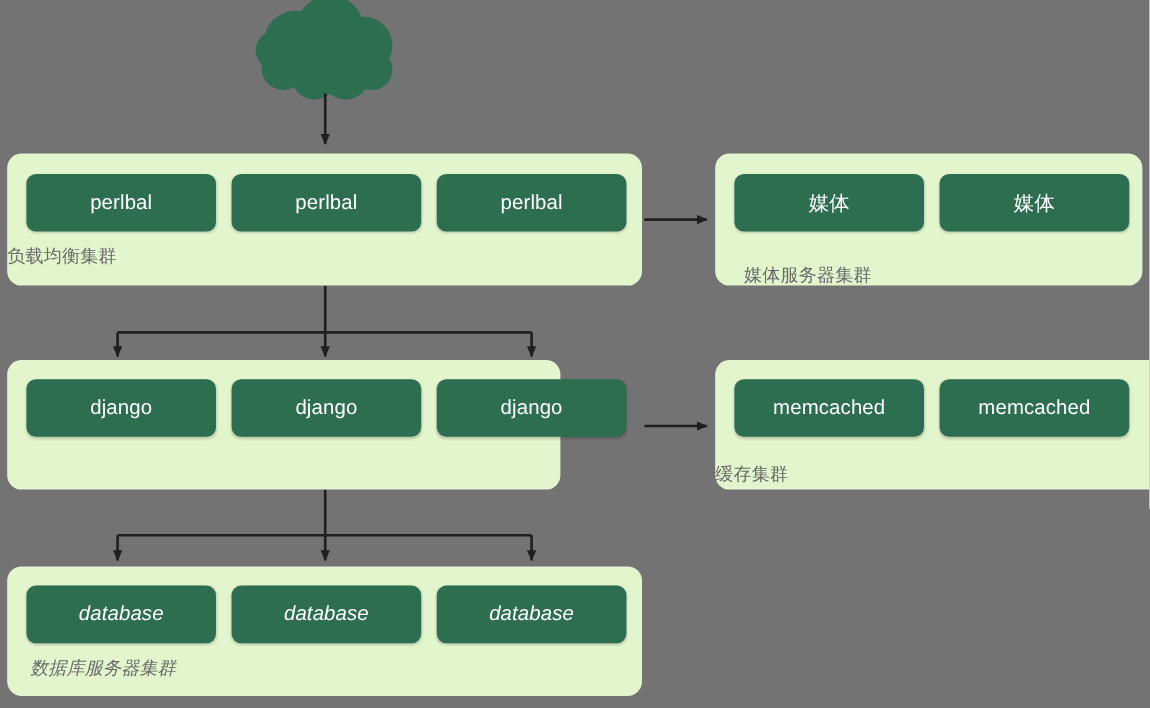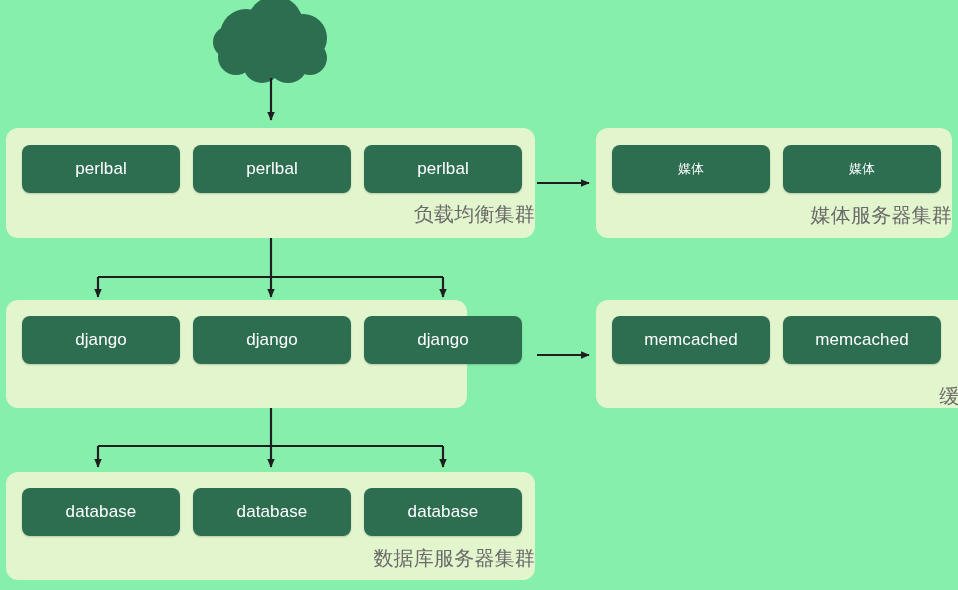--- a/index.html
+++ b/index.html
@@ -7,62 +7,62 @@
     padding: 0;
     background: #ffffff;
   }
   body {
     font-family: "Liberation Sans", "DejaVu Sans", sans-serif;
   }
   #canvas {
     position: relative;
     width: 958px;
     height: 590px;
-    background: #86efac;
+    background: #737373;
     overflow: hidden;
   }
   .svg-layer {
     position: absolute;
     left: 0;
     top: 0;
     width: 958px;
     height: 590px;
     pointer-events: none;
   }
   .cluster {
     position: absolute;
     background: #e2f5cd;
     border-radius: 12px;
     box-sizing: border-box;
   }
   .cluster-label {
     position: absolute;
     left: 0;
     right: 0;
-    text-align: right;
+    text-align: left;
     color: #6a6a6a;
-    font-size: 20px;
+    font-size: 15px;
     line-height: 18px;
     letter-spacing: 0.2px;
   }
   .node {
     position: absolute;
     background: #2d6e51;
     border-radius: 8px;
     color: #ffffff;
     font-size: 17px;
     display: flex;
     align-items: center;
     justify-content: center;
     box-sizing: border-box;
     box-shadow: 0 1px 2px rgba(0,0,0,0.18);
     letter-spacing: 0.1px;
   }
   .node.cjk {
-    font-size: 13px;
+    font-size: 17px;
   }
 </style>
 </head>
 <body>
 
 <div id="canvas">
 
   <svg class="svg-layer" viewBox="0 0 958 590" width="958" height="590" xmlns="http://www.w3.org/2000/svg">
     <defs>
       <marker id="ah" markerWidth="10" markerHeight="10" refX="8.4" refY="4" orient="auto" markerUnits="userSpaceOnUse">
@@ -112,35 +112,35 @@
   <div class="cluster" style="left:6px; top:128px; width:529px; height:110px;">
     <div class="node" style="left:16px; top:17px; width:158px; height:48px;">perlbal</div>
     <div class="node" style="left:187px; top:17px; width:158px; height:48px;">perlbal</div>
     <div class="node" style="left:358px; top:17px; width:158px; height:48px;">perlbal</div>
     <div class="cluster-label" style="top:77px;">负载均衡集群</div>
   </div>
 
   <div class="cluster" style="left:596px; top:128px; width:356px; height:110px;">
     <div class="node cjk" style="left:16px; top:17px; width:158px; height:48px;">媒体</div>
     <div class="node cjk" style="left:187px; top:17px; width:158px; height:48px;">媒体</div>
-    <div class="cluster-label" style="top:78px;">媒体服务器集群</div>
+    <div class="cluster-label" style="top:93px;margin-left:24px;">媒体服务器集群</div>
   </div>
 
   <div class="cluster" style="left:6px; top:300px; width:461px; height:108px;">
     <div class="node" style="left:16px; top:16px; width:158px; height:48px;">django</div>
     <div class="node" style="left:187px; top:16px; width:158px; height:48px;">django</div>
     <div class="node" style="left:358px; top:16px; width:158px; height:48px;">django</div>
   </div>
 
   <div class="cluster" style="left:596px; top:300px; width:424px; height:108px;">
     <div class="node" style="left:16px; top:16px; width:158px; height:48px;">memcached</div>
     <div class="node" style="left:187px; top:16px; width:158px; height:48px;">memcached</div>
     <div class="cluster-label" style="top:87px;">缓存集群</div>
   </div>
 
-  <div class="cluster" style="left:6px; top:472px; width:529px; height:108px;">
+  <div class="cluster" style="left:6px; top:472px; width:529px; height:108px;font-style:italic;">
     <div class="node" style="left:16px; top:16px; width:158px; height:48px;">database</div>
     <div class="node" style="left:187px; top:16px; width:158px; height:48px;">database</div>
     <div class="node" style="left:358px; top:16px; width:158px; height:48px;">database</div>
     <div class="cluster-label" style="top:77px;margin-left:19px;">数据库服务器集群</div>
   </div>
 
 </div>
 
 </body></html>

